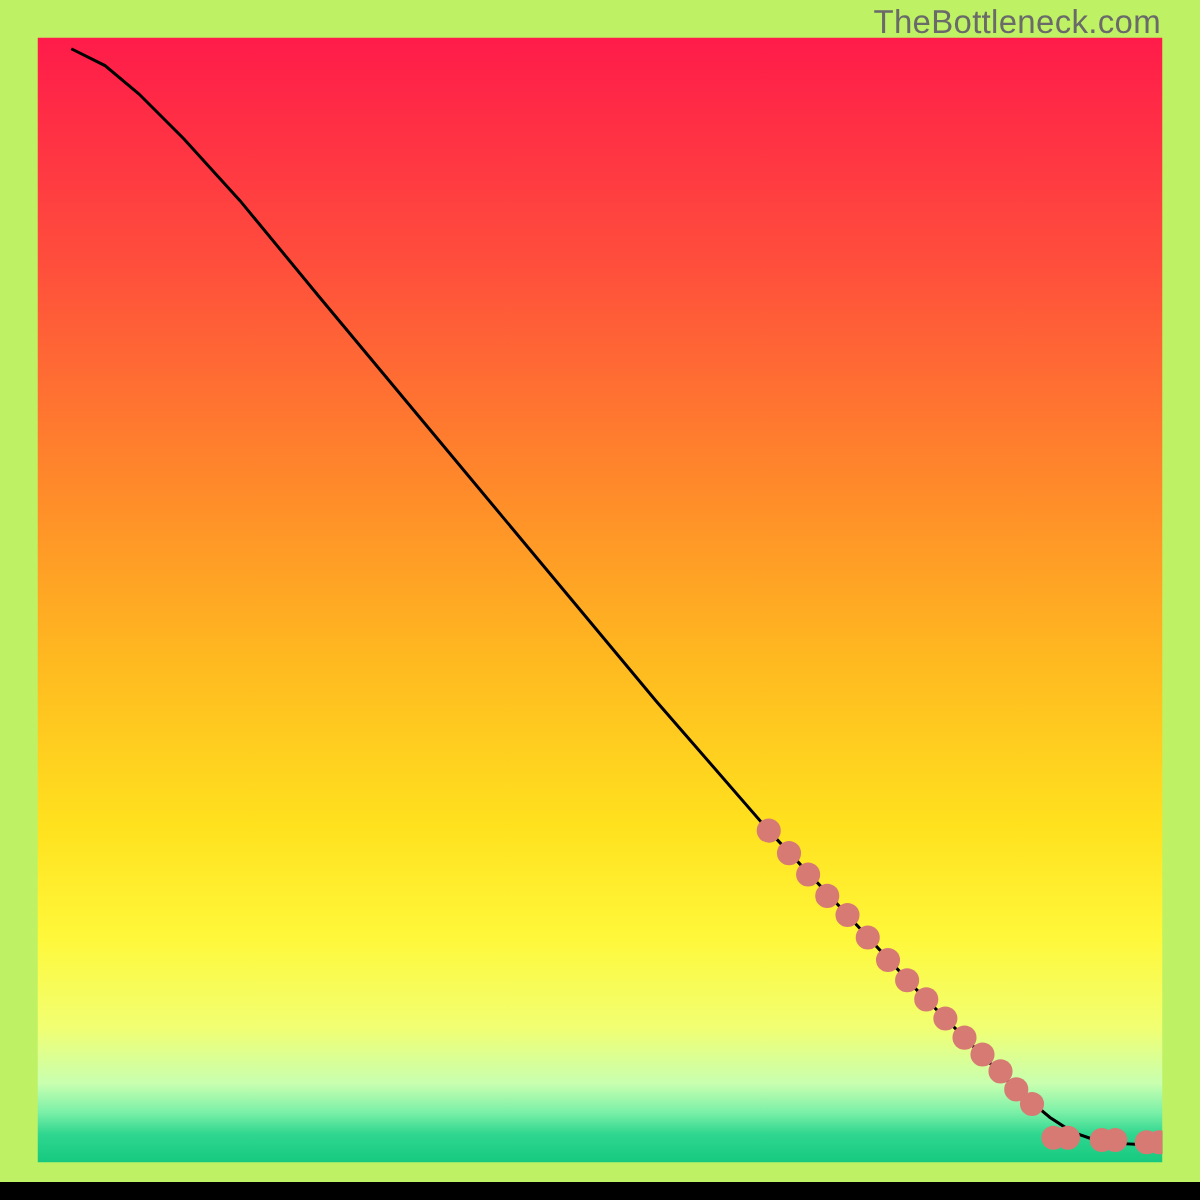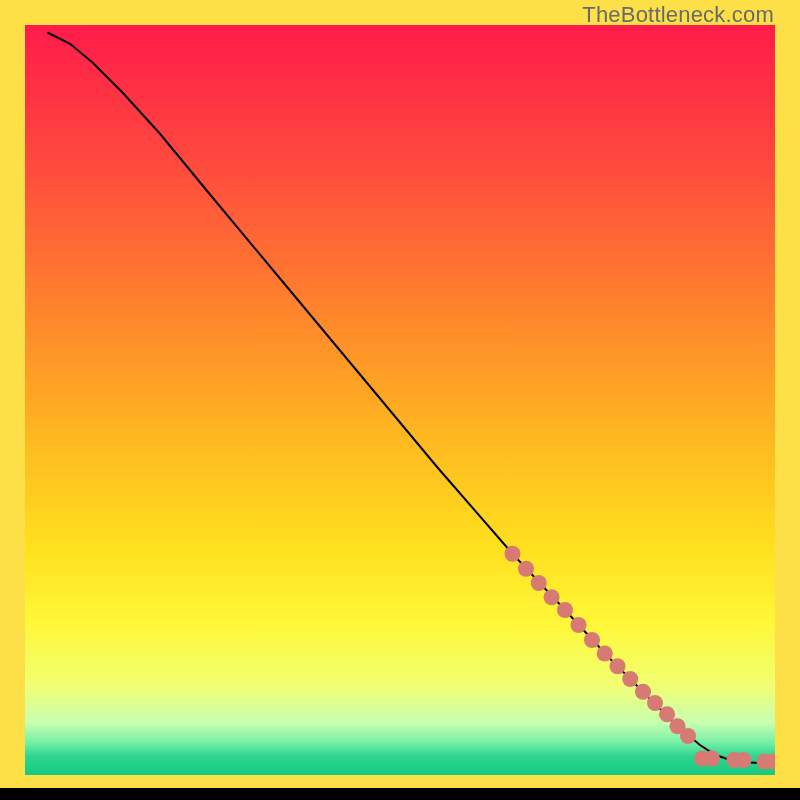--- a/index.html
+++ b/index.html
@@ -8,21 +8,21 @@
     width: 800px;
     height: 800px;
     overflow: hidden;
     background: #000;
     font-family: Arial, Helvetica, sans-serif;
   }
   .frame {
     position: relative;
     width: 800px;
     height: 788px;
-    background: #fde047;
+    background: #bef264;
   }
   .plot {
     position: absolute;
     left: 25px;
     top: 25px;
     width: 750px;
     height: 750px;
   }
   .watermark {
     position: absolute;

